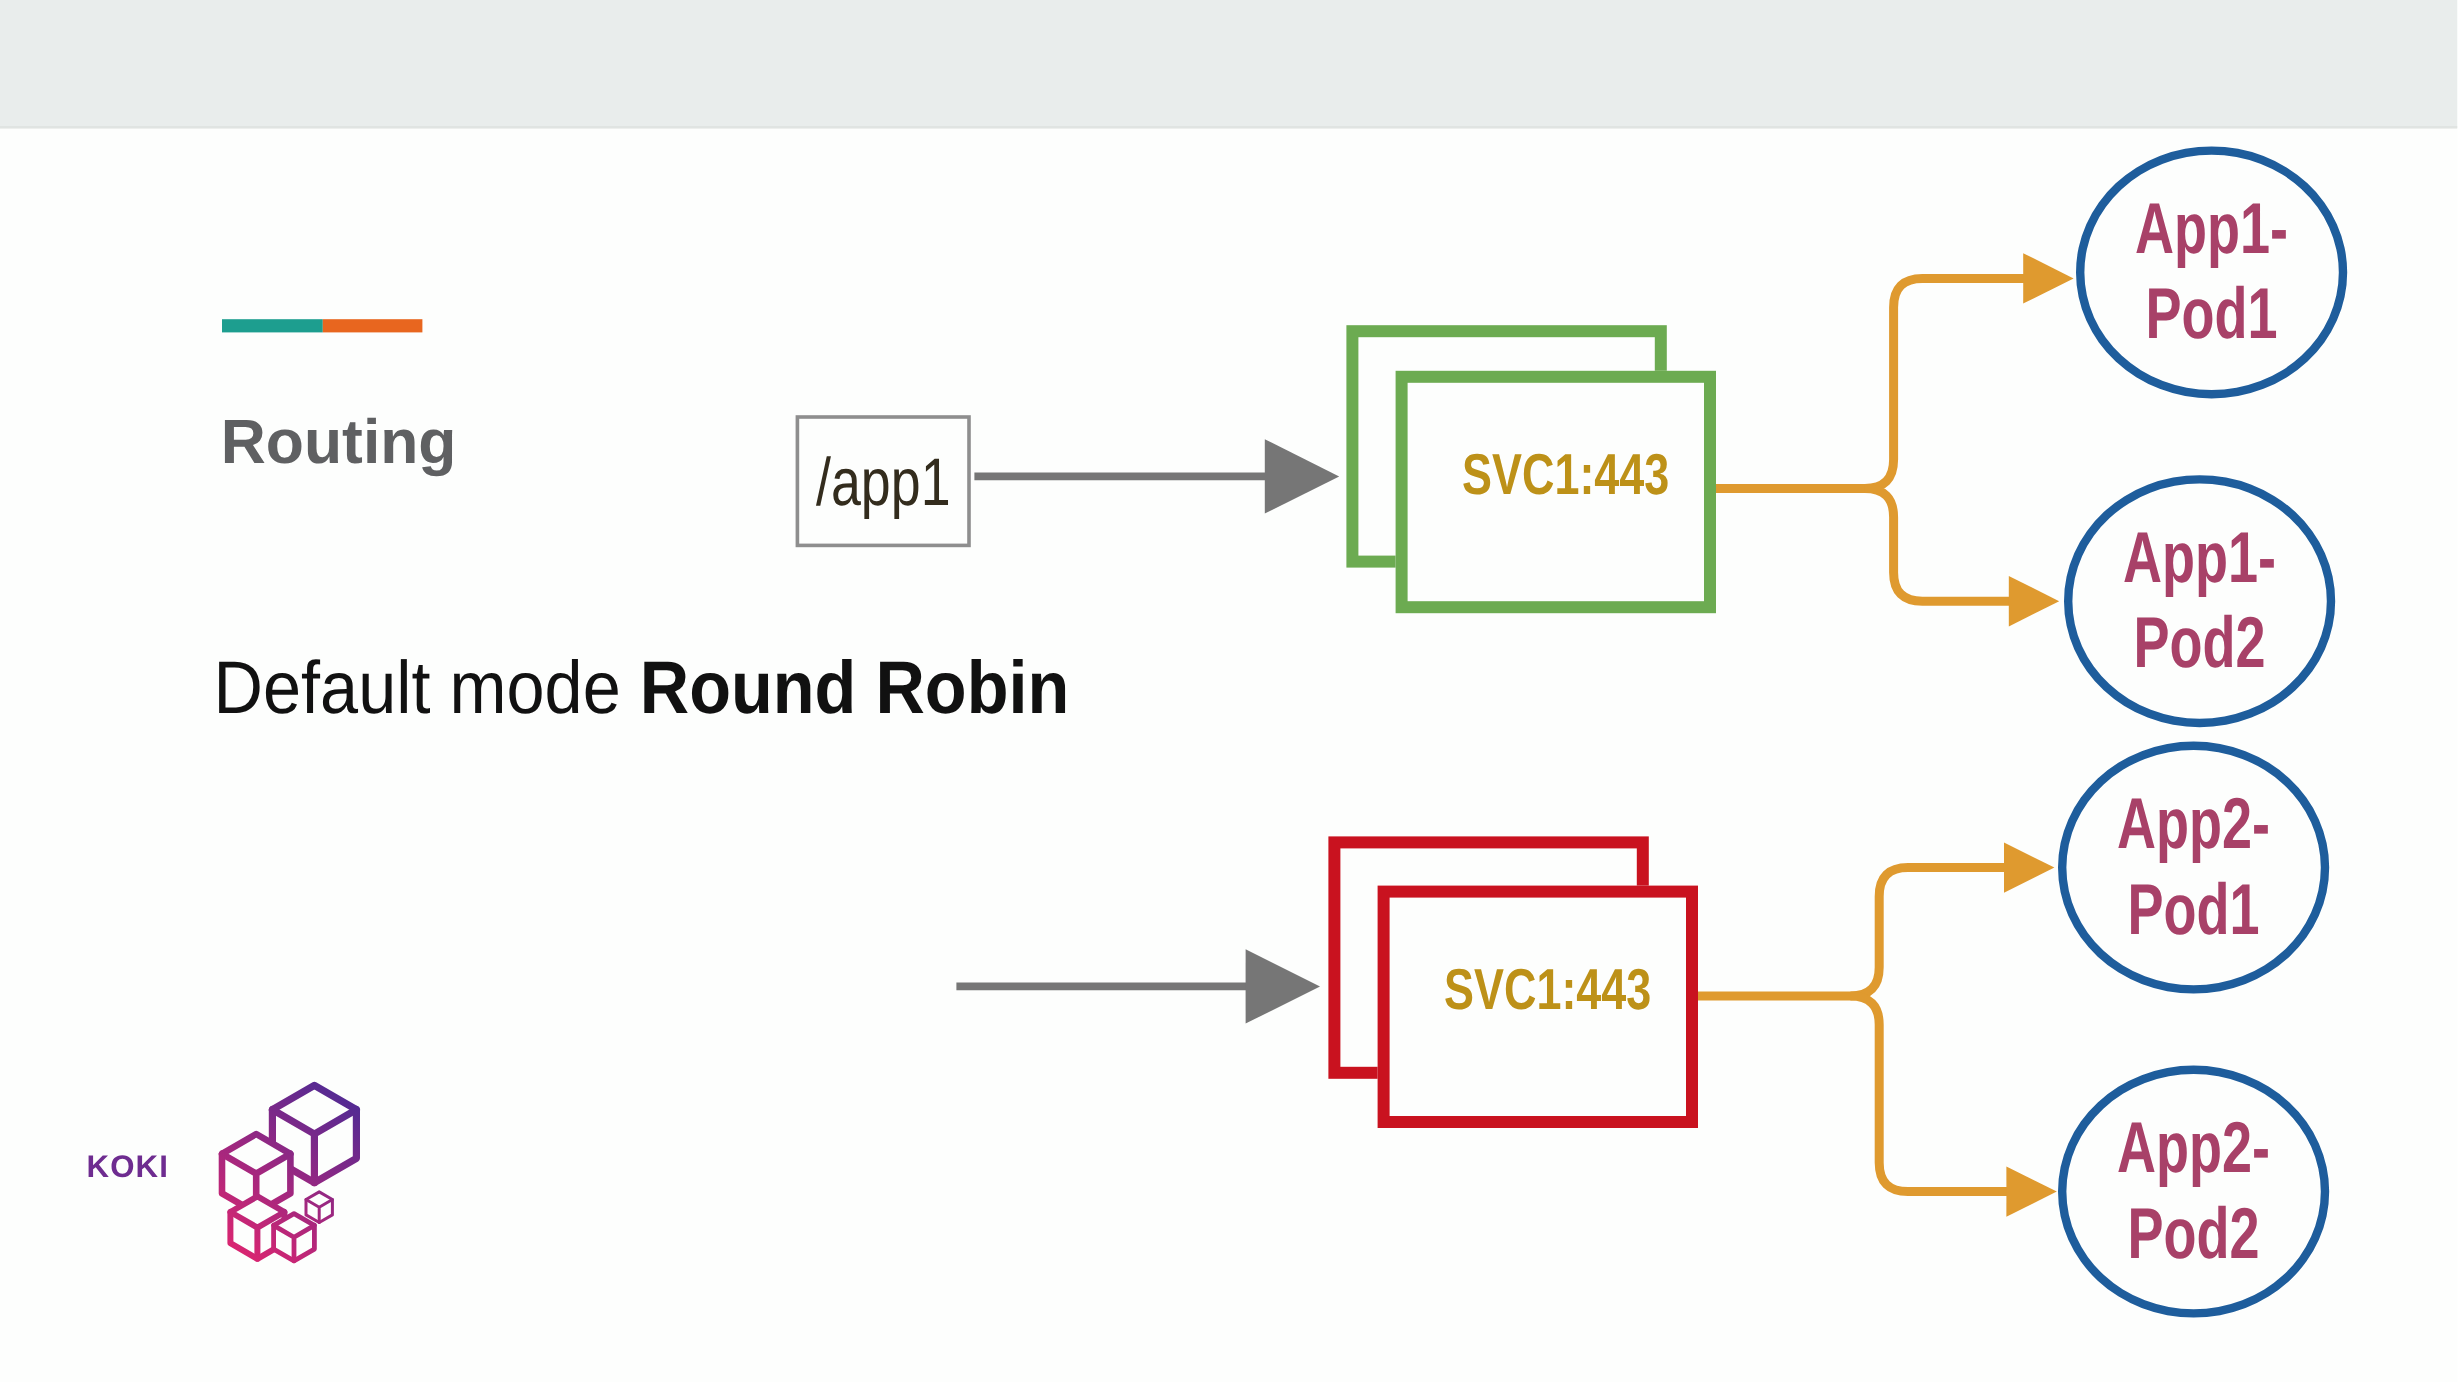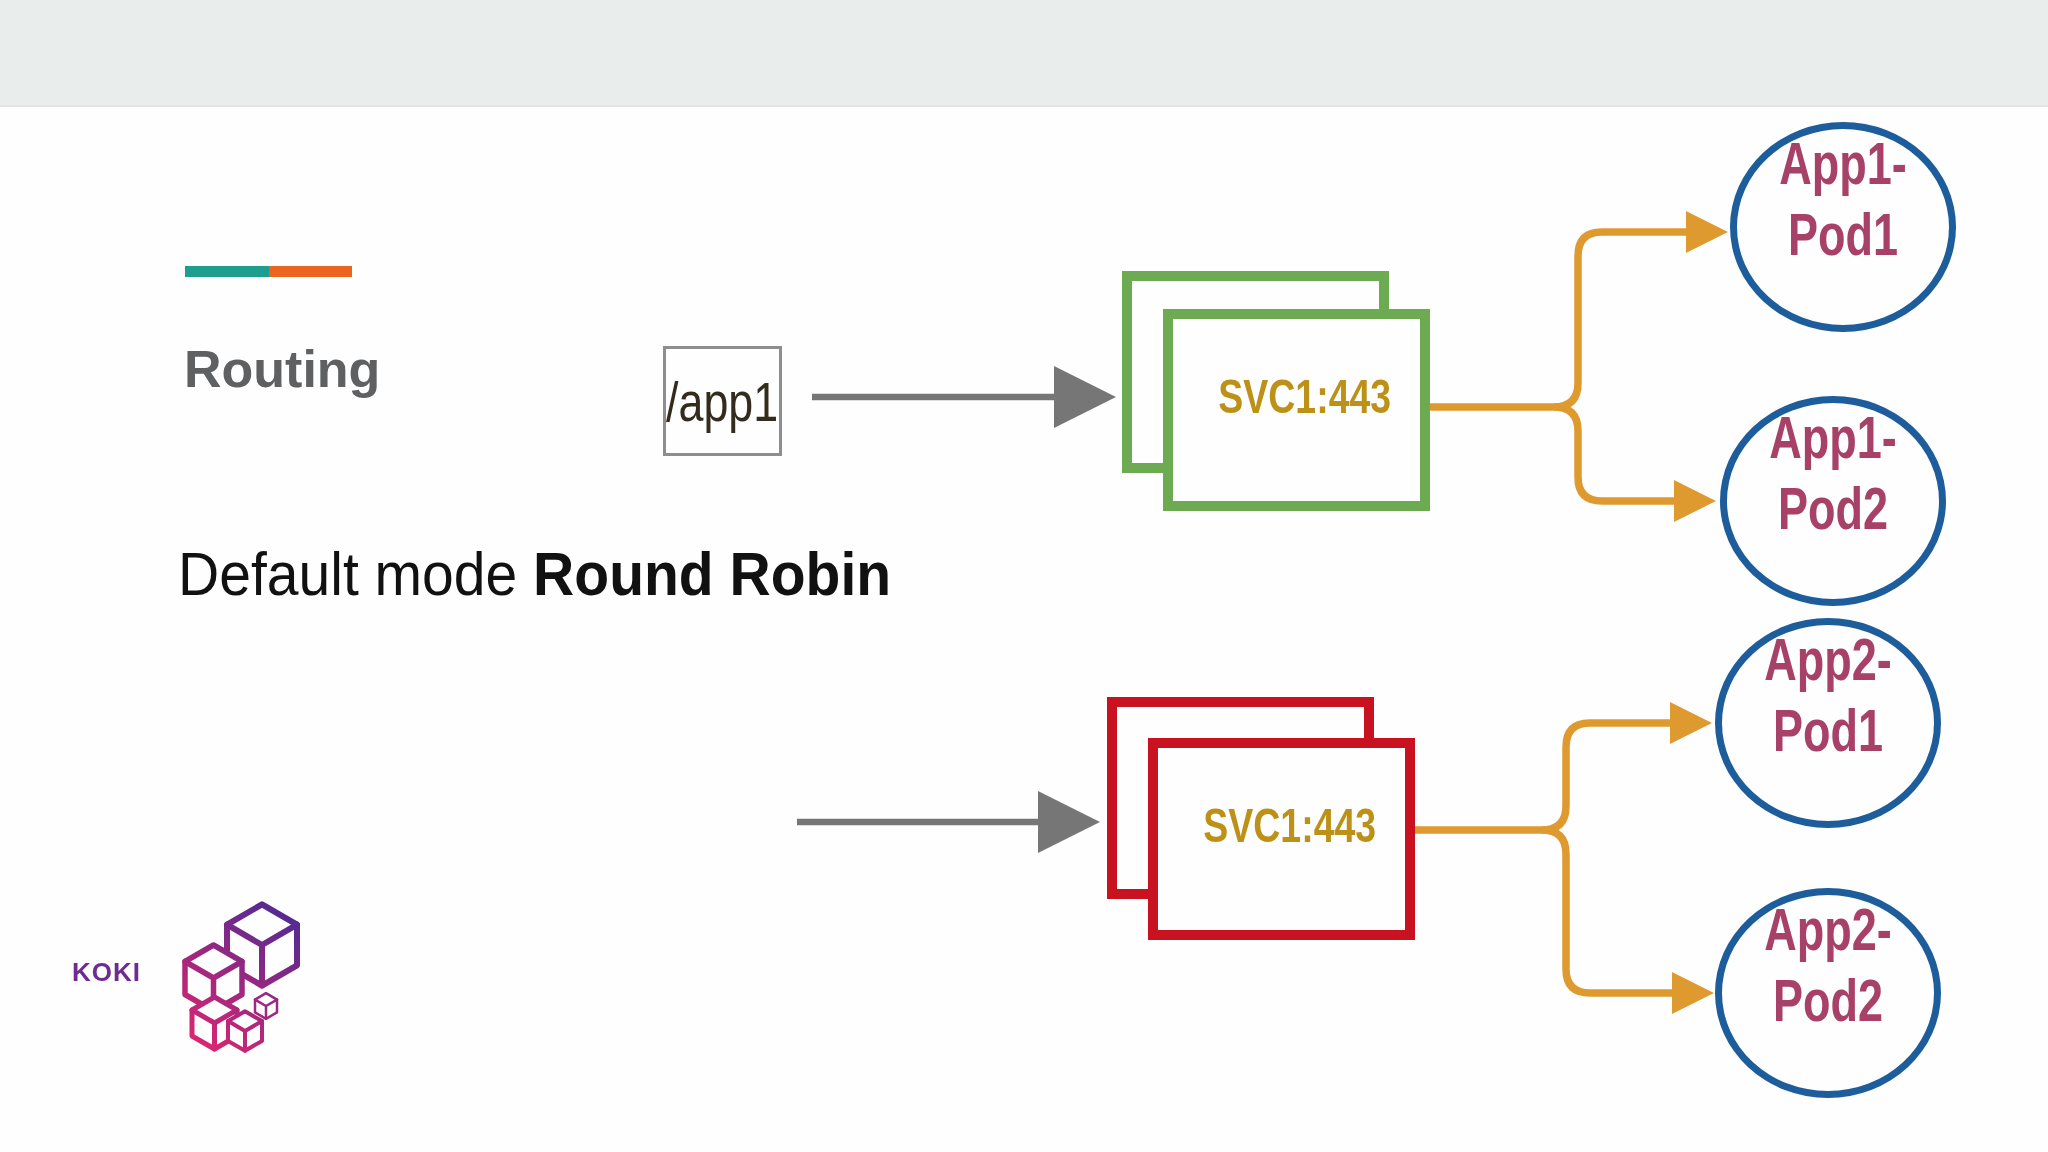--- a/index.html
+++ b/index.html
@@ -17,38 +17,38 @@
   .accent .orange{width:83px;height:11px;background:var(--accent_orange,#e8661f);}
   
   .title{position:absolute;left:184px;top:332px;font-size:52px;line-height:74px;
     font-weight:bold;color:var(--title_gray,#5f6062);letter-spacing:0;}
   .subtitle{position:absolute;left:178px;top:543px;font-size:62px;line-height:62px;
     color:var(--text_black,#111111);transform:scaleX(.92);transform-origin:left center;white-space:nowrap;}
   .subtitle .bold{font-weight:bold;}
   
   #connectors{position:absolute;left:0;top:0;z-index:1;}
   
-  .pathbox{position:absolute;width:119px;height:110px;box-sizing:border-box;
+  .pathbox{position:absolute;width:146px;height:110px;box-sizing:border-box;
     border:3px solid var(--box_border_gray,#8e8e8e);background:var(--page_bg,#fdfefd);
     display:flex;align-items:center;justify-content:center;z-index:2;}
   .pathbox span{font-size:56px;color:var(--path_text,#332c1d);
     transform:scaleX(.8);transform-origin:center;white-space:nowrap;}
   
   .svcbox{position:absolute;width:267px;height:202px;box-sizing:border-box;border-width:10px;border-style:solid;padding-left:17px;}
   .svcbox.back{background:transparent;z-index:1;}
   .svcbox.front{background:var(--page_bg,#fdfefd);z-index:2;
     display:flex;align-items:center;justify-content:center;}
   .svcbox.green{border-color:var(--svc_green,#6cab51);}
   .svcbox.red{border-color:var(--svc_red,#c9121f);}
   .svcbox .label{font-size:48px;font-weight:bold;color:var(--svc_label_gold,#bd9118);
     transform:scaleX(.78) translateY(-14px);transform-origin:center;white-space:nowrap;}
   
   .pod{position:absolute;width:226px;height:210px;box-sizing:border-box;
     border:7px solid var(--pod_border_blue,#1e5d9c);border-radius:50%;
-    background:var(--page_bg,#fdfefd);display:flex;justify-content:center;
+    background:var(--page_bg,#fdfefd);display:flex;align-items:center;justify-content:center;
     z-index:2;text-align:center;}
   .pod .podtext{transform:scaleX(.75);transform-origin:center;
     font-size:60px;line-height:1.18;font-weight:bold;color:var(--pod_text_maroon,#a84168);}
   .pod .podtext span{display:block;}
   
   .logo-text{position:absolute;left:72px;top:957px;font-size:26px;font-weight:bold;
     letter-spacing:1px;color:var(--logo_purple,#6e2c90);z-index:2;}
   #logo-cubes{position:absolute;left:0;top:0;z-index:2;}
 </style>
 </head>

